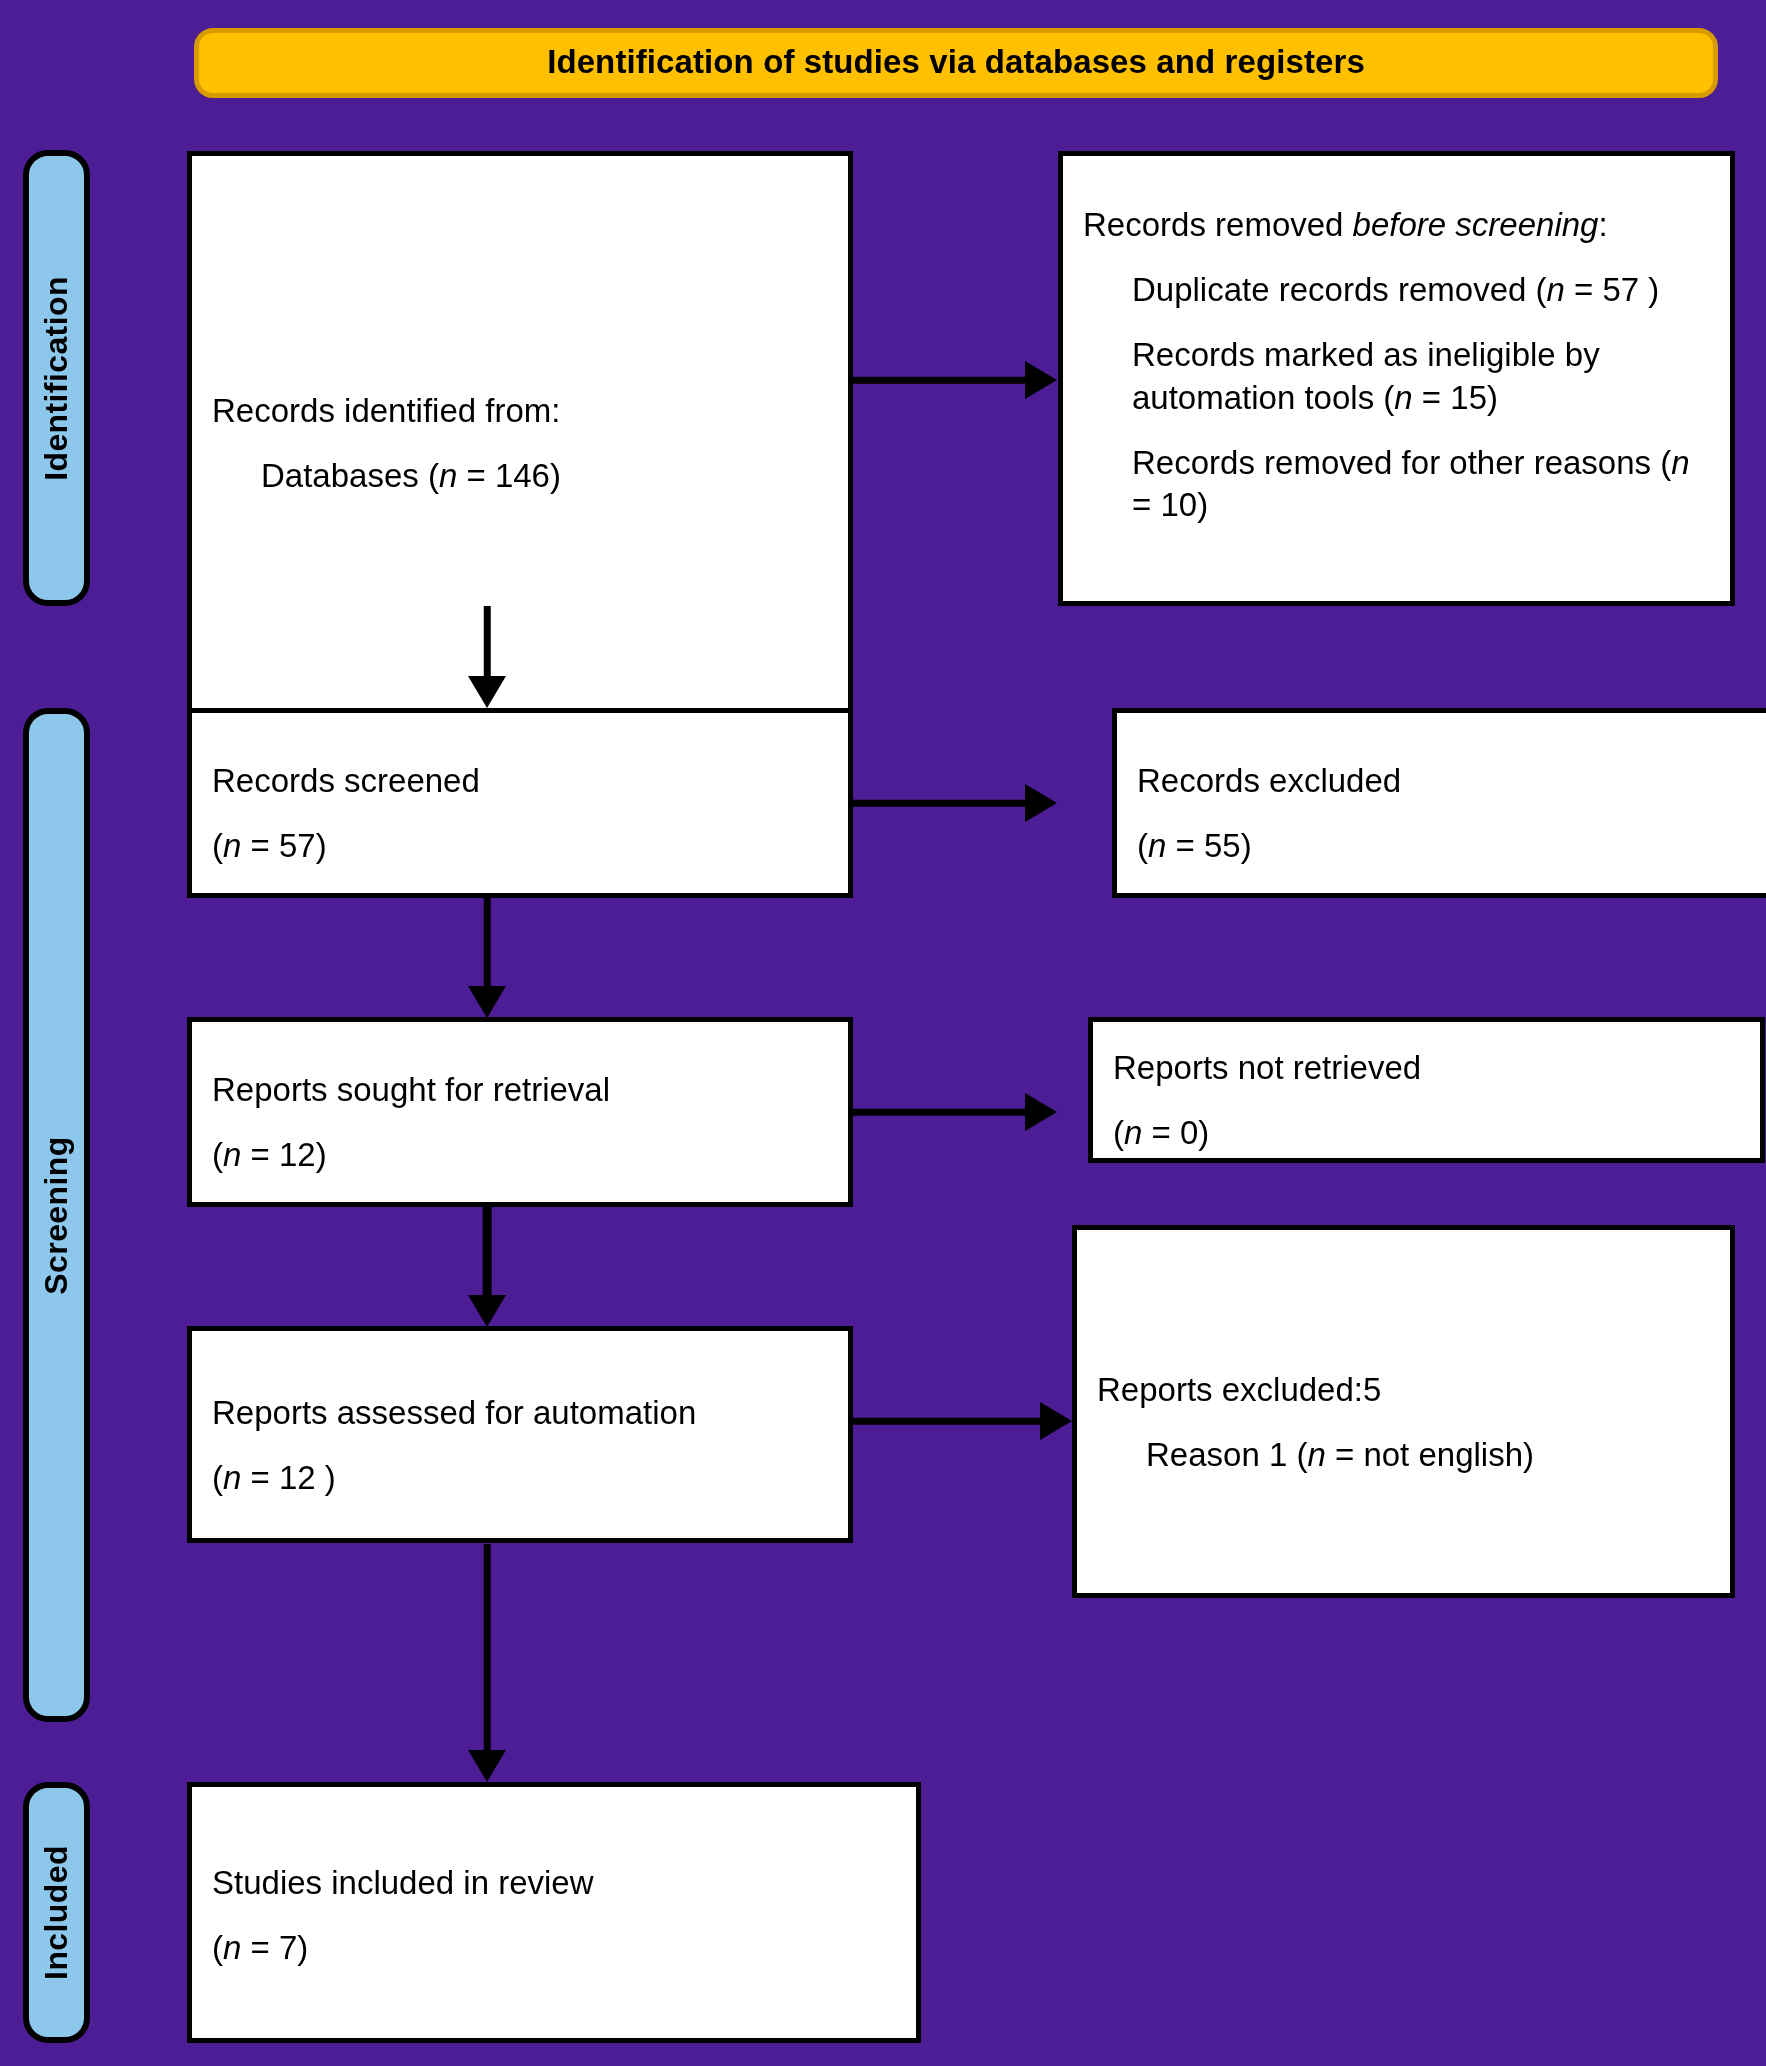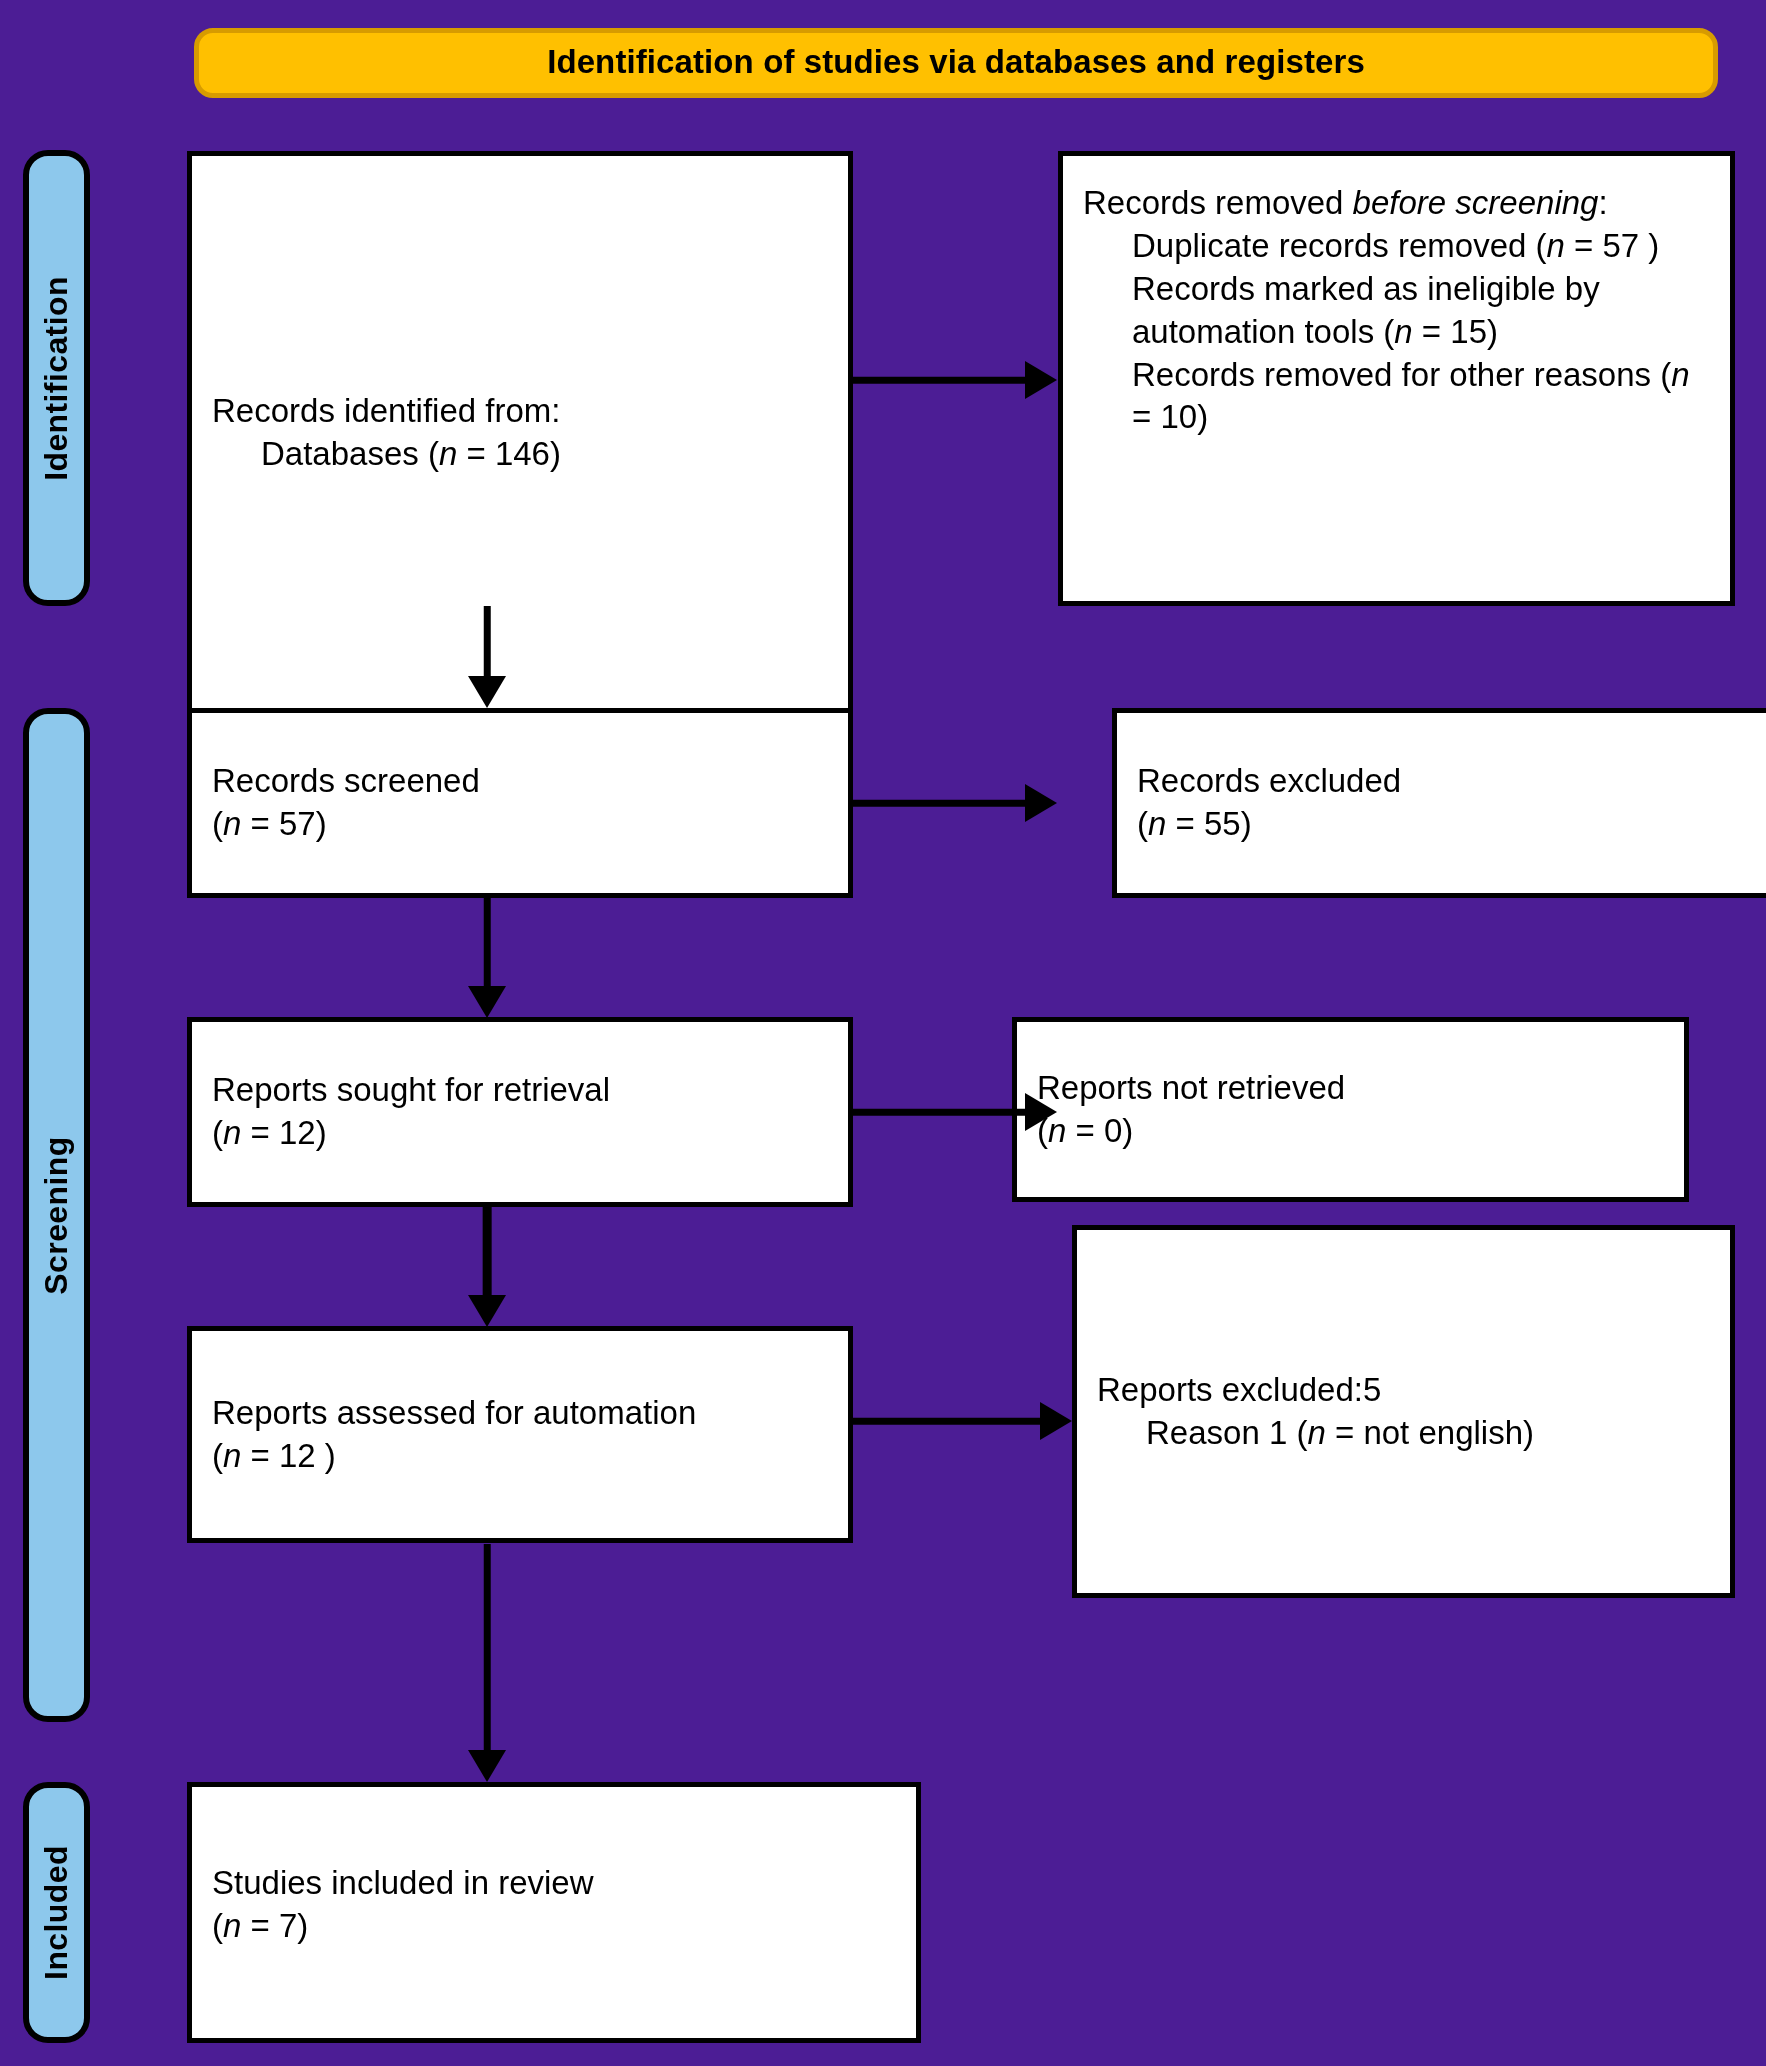--- a/index.html
+++ b/index.html
@@ -76,21 +76,21 @@
     padding: 0 20px;
     font-size: 33px;
     line-height: 1.30;
     color: #000000;
     width: 100%;
     box-sizing: border-box;
   }
   .flow-box.align-top .box-text {
     align-self: flex-start;
   }
-  .box-line { display: block; white-space: pre-wrap; }
+  .box-line { display: block; white-space: pre-wrap; margin-top: 22px; }
   .box-line.indent { padding-left: 49px; }
   .it { font-style: italic; }
 
   
   .arrow-v {
     position: absolute;
     width: 0;
   }
   .arrow-v .shaft {
     position: absolute;
@@ -205,21 +205,21 @@
     <div class="head" style="top:88px;"></div>
   </div>
 
   <div class="flow-box" style="left:187px; top:1017px; width:666px; height:190px;">
     <div class="box-text">
       <span class="box-line">Reports sought for retrieval</span>
       <span class="box-line"><span>(</span><span class="it">n</span><span> = 12)</span></span>
     </div>
   </div>
 
-  <div class="flow-box" style="left:1012px; top:1017px; width:677px; height:185px;">
+  <div class="flow-box" style="left:1088px; top:1017px; width:677px; height:146px;">
     <div class="box-text">
       <span class="box-line">Reports not retrieved</span>
       <span class="box-line"><span>(</span><span class="it">n</span><span> = 0)</span></span>
     </div>
   </div>
 
   <div class="arrow-h" style="left:853px; top:1112px; width:204px;">
     <div class="shaft" style="width:172px;"></div>
     <div class="head" style="left:172px;"></div>
   </div>

